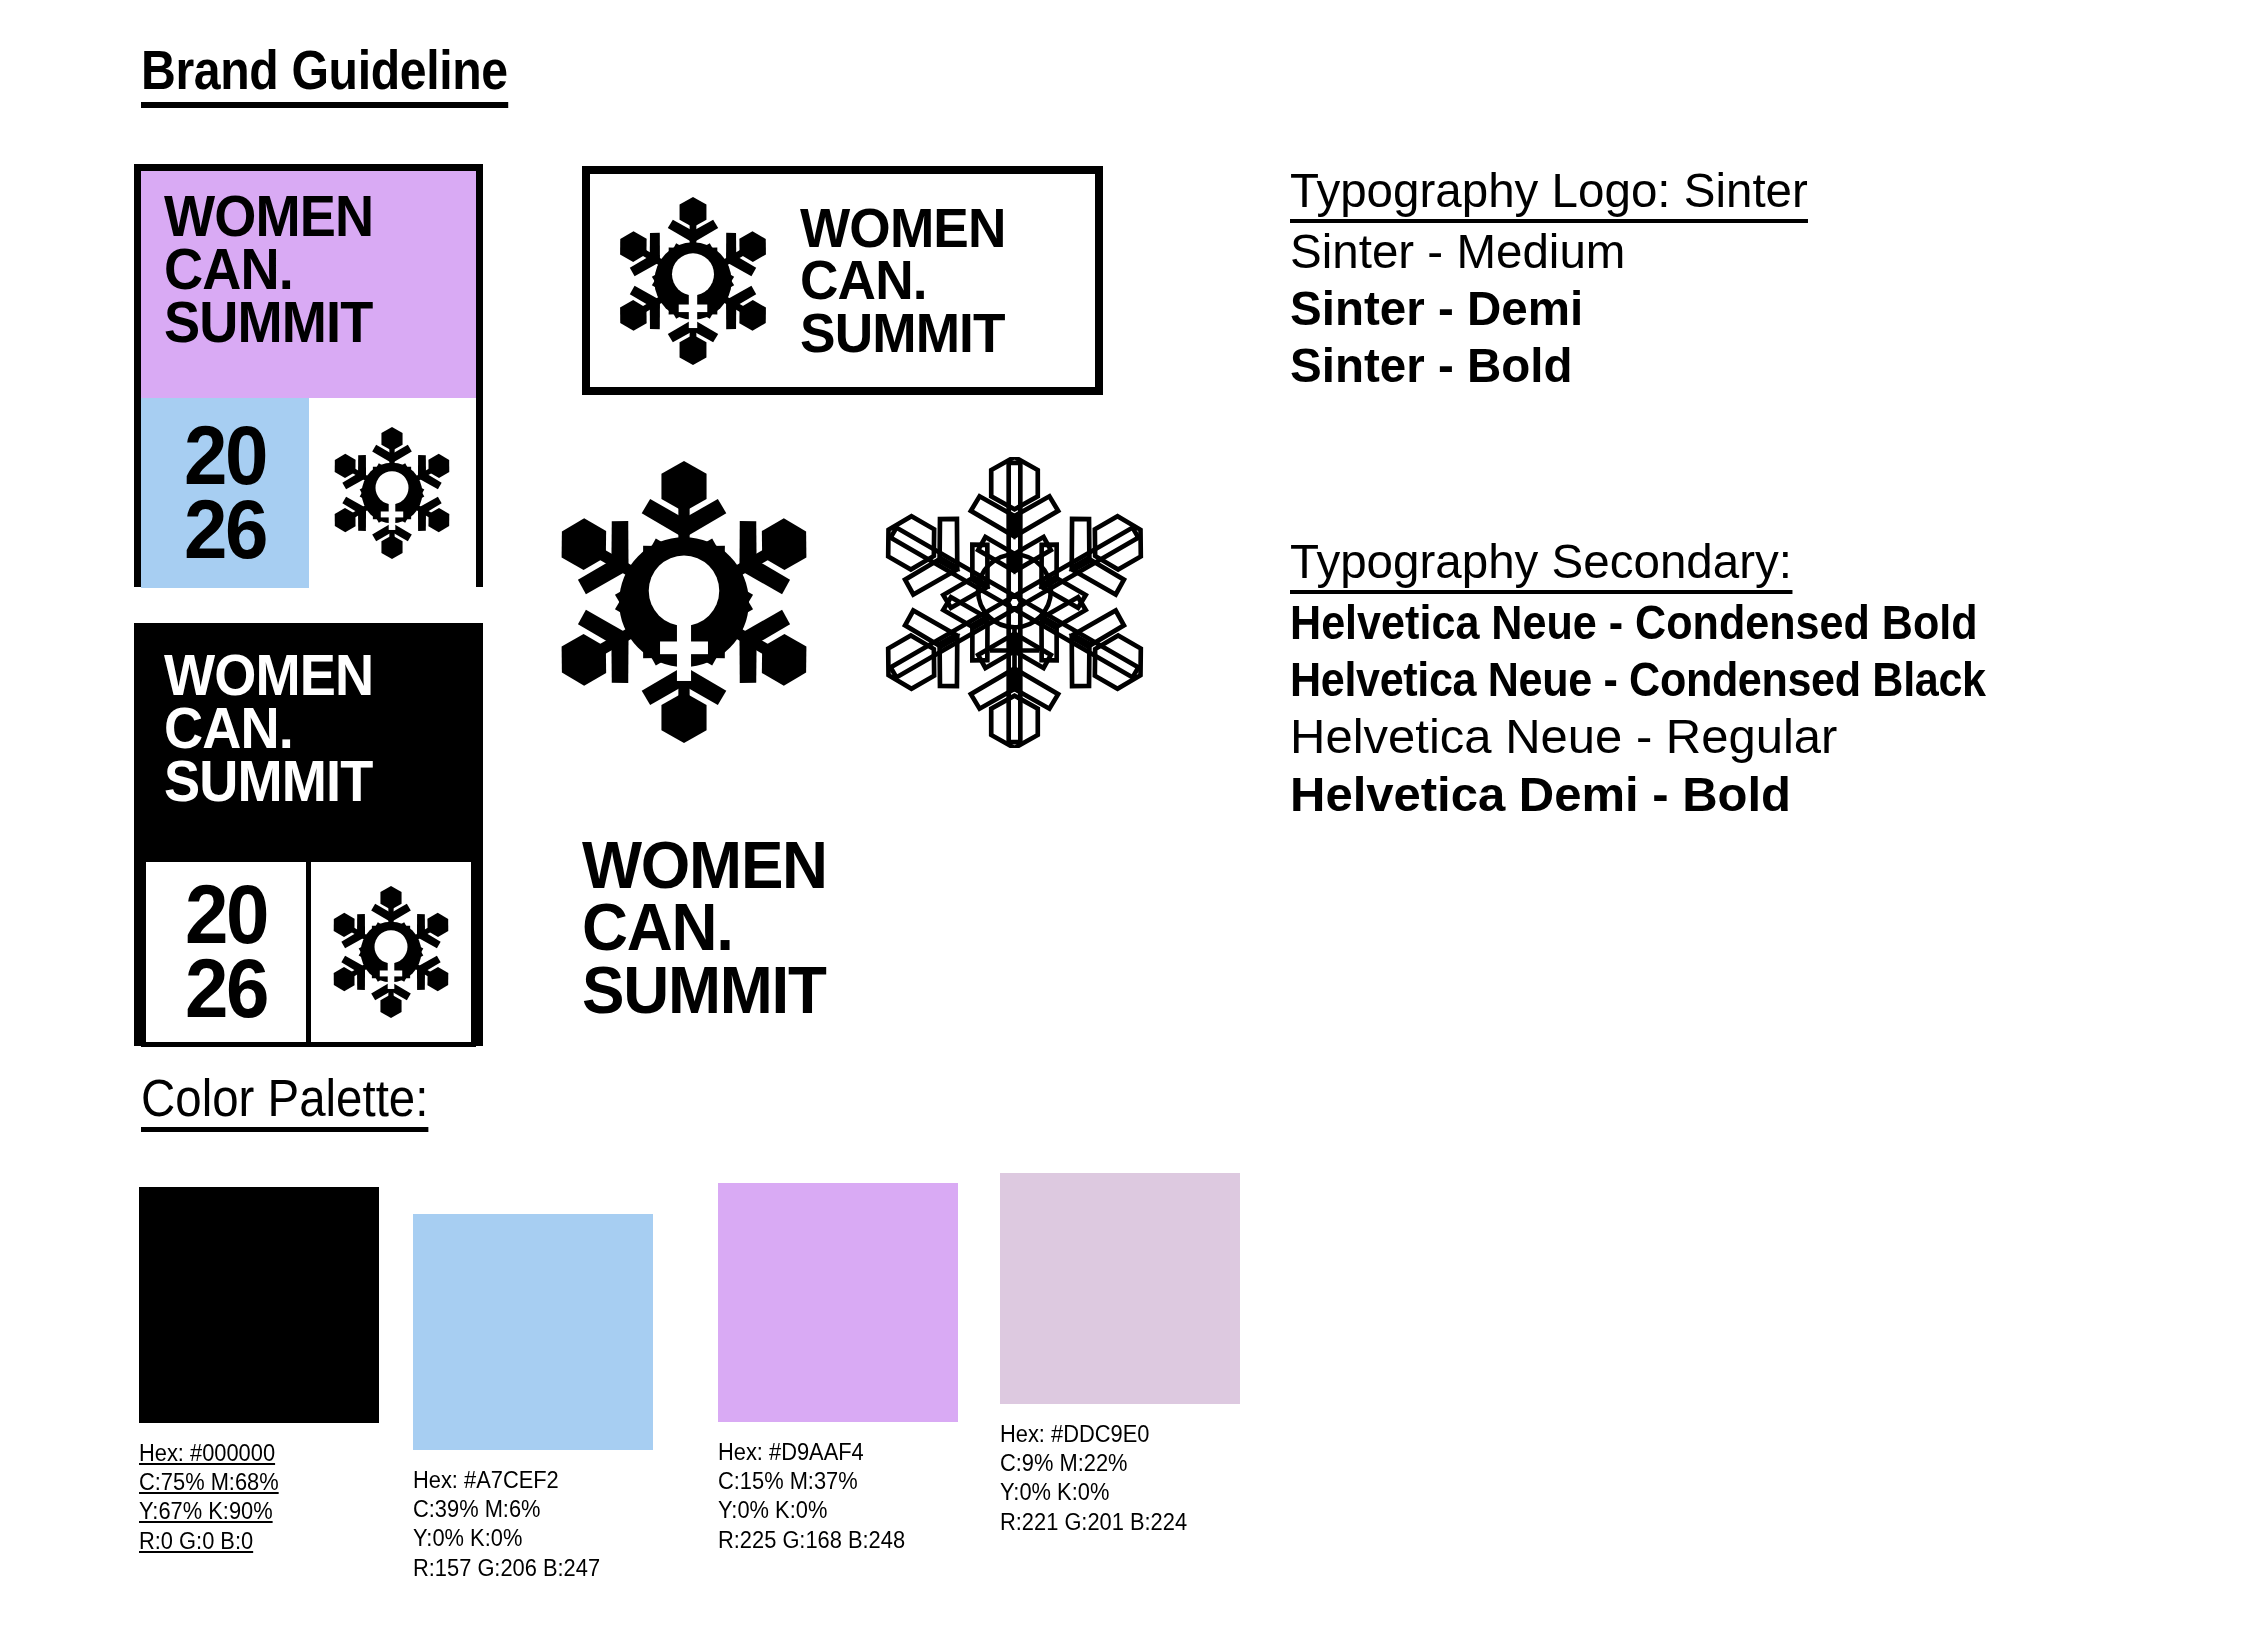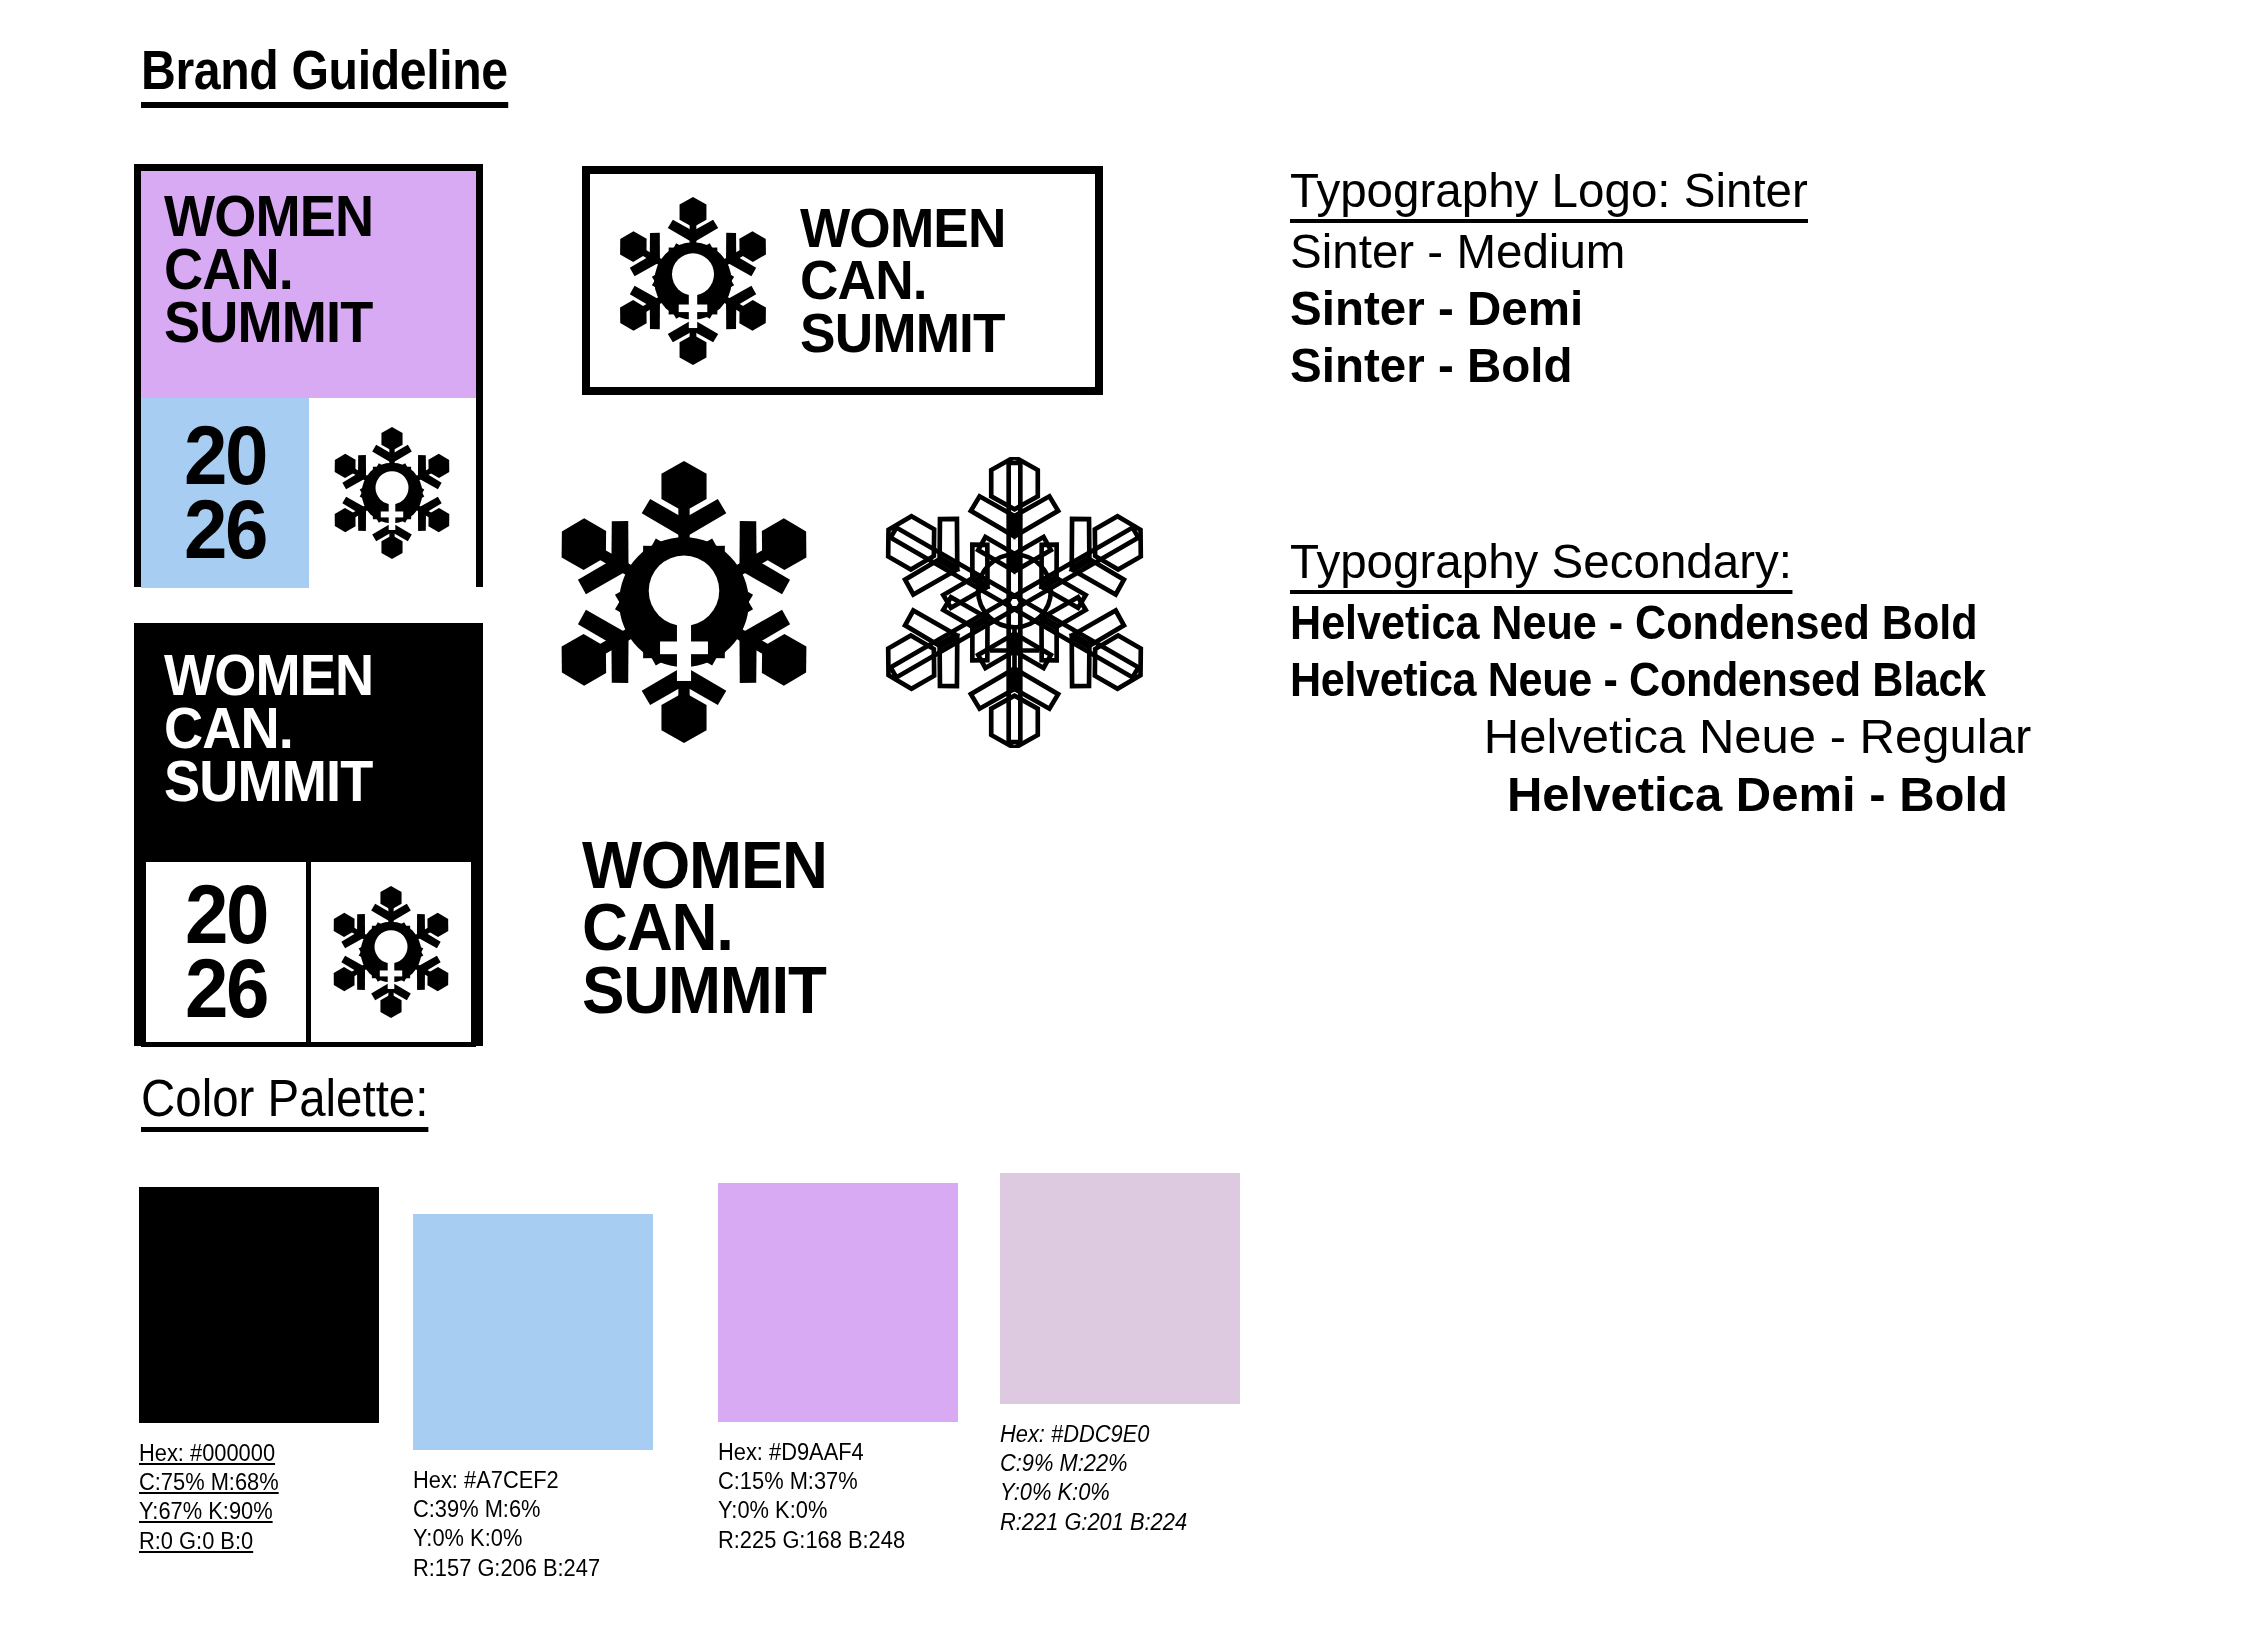--- a/index.html
+++ b/index.html
@@ -158,21 +158,21 @@
   .typo-sub{
     font-family:"Liberation Sans Narrow","Liberation Sans",sans-serif;
     font-size:49px;line-height:1.12;
     display:inline-block;
     border-bottom:4.4px solid #000;
     padding-bottom:0.9px;
     white-space:nowrap;
     transform:scaleX(0.97);transform-origin:left bottom;
   }
   .cond{transform:scaleX(0.88);transform-origin:left bottom;}
-  .reg-wide{transform:scaleX(1.0);transform-origin:left bottom;text-align:center;}
+  .reg-wide{transform:scaleX(1.0);transform-origin:left bottom;}
 
   
   .palette-head{
     position:absolute;left:141px;top:1072px;
     font-family:"Liberation Sans Narrow","Liberation Sans",sans-serif;
     font-size:51px;
     border-bottom:5.3px solid #000;
     padding-bottom:1.8px;
     display:inline-block;
     line-height:1.05;
@@ -579,21 +579,21 @@
     </div>
 
     <div class="swatch" style="left:718px;top:1183px;width:240px;">
       <div class="chip" style="height:239px;background:#D9AAF4;"></div>
       <div class="spec">Hex: #D9AAF4
 C:15% M:37%
 Y:0% K:0%
 R:225 G:168 B:248</div>
     </div>
 
-    <div class="swatch" style="left:1000px;top:1173px;width:240px;font-style:italic;">
+    <div class="swatch" style="left:1000px;top:1173px;width:240px;">
       <div class="chip" style="height:231px;background:#DDC9E0;"></div>
       <div class="spec">Hex: #DDC9E0
 C:9% M:22%
 Y:0% K:0%
 R:221 G:201 B:224</div>
     </div>
 
   </div>
 
 </div>

